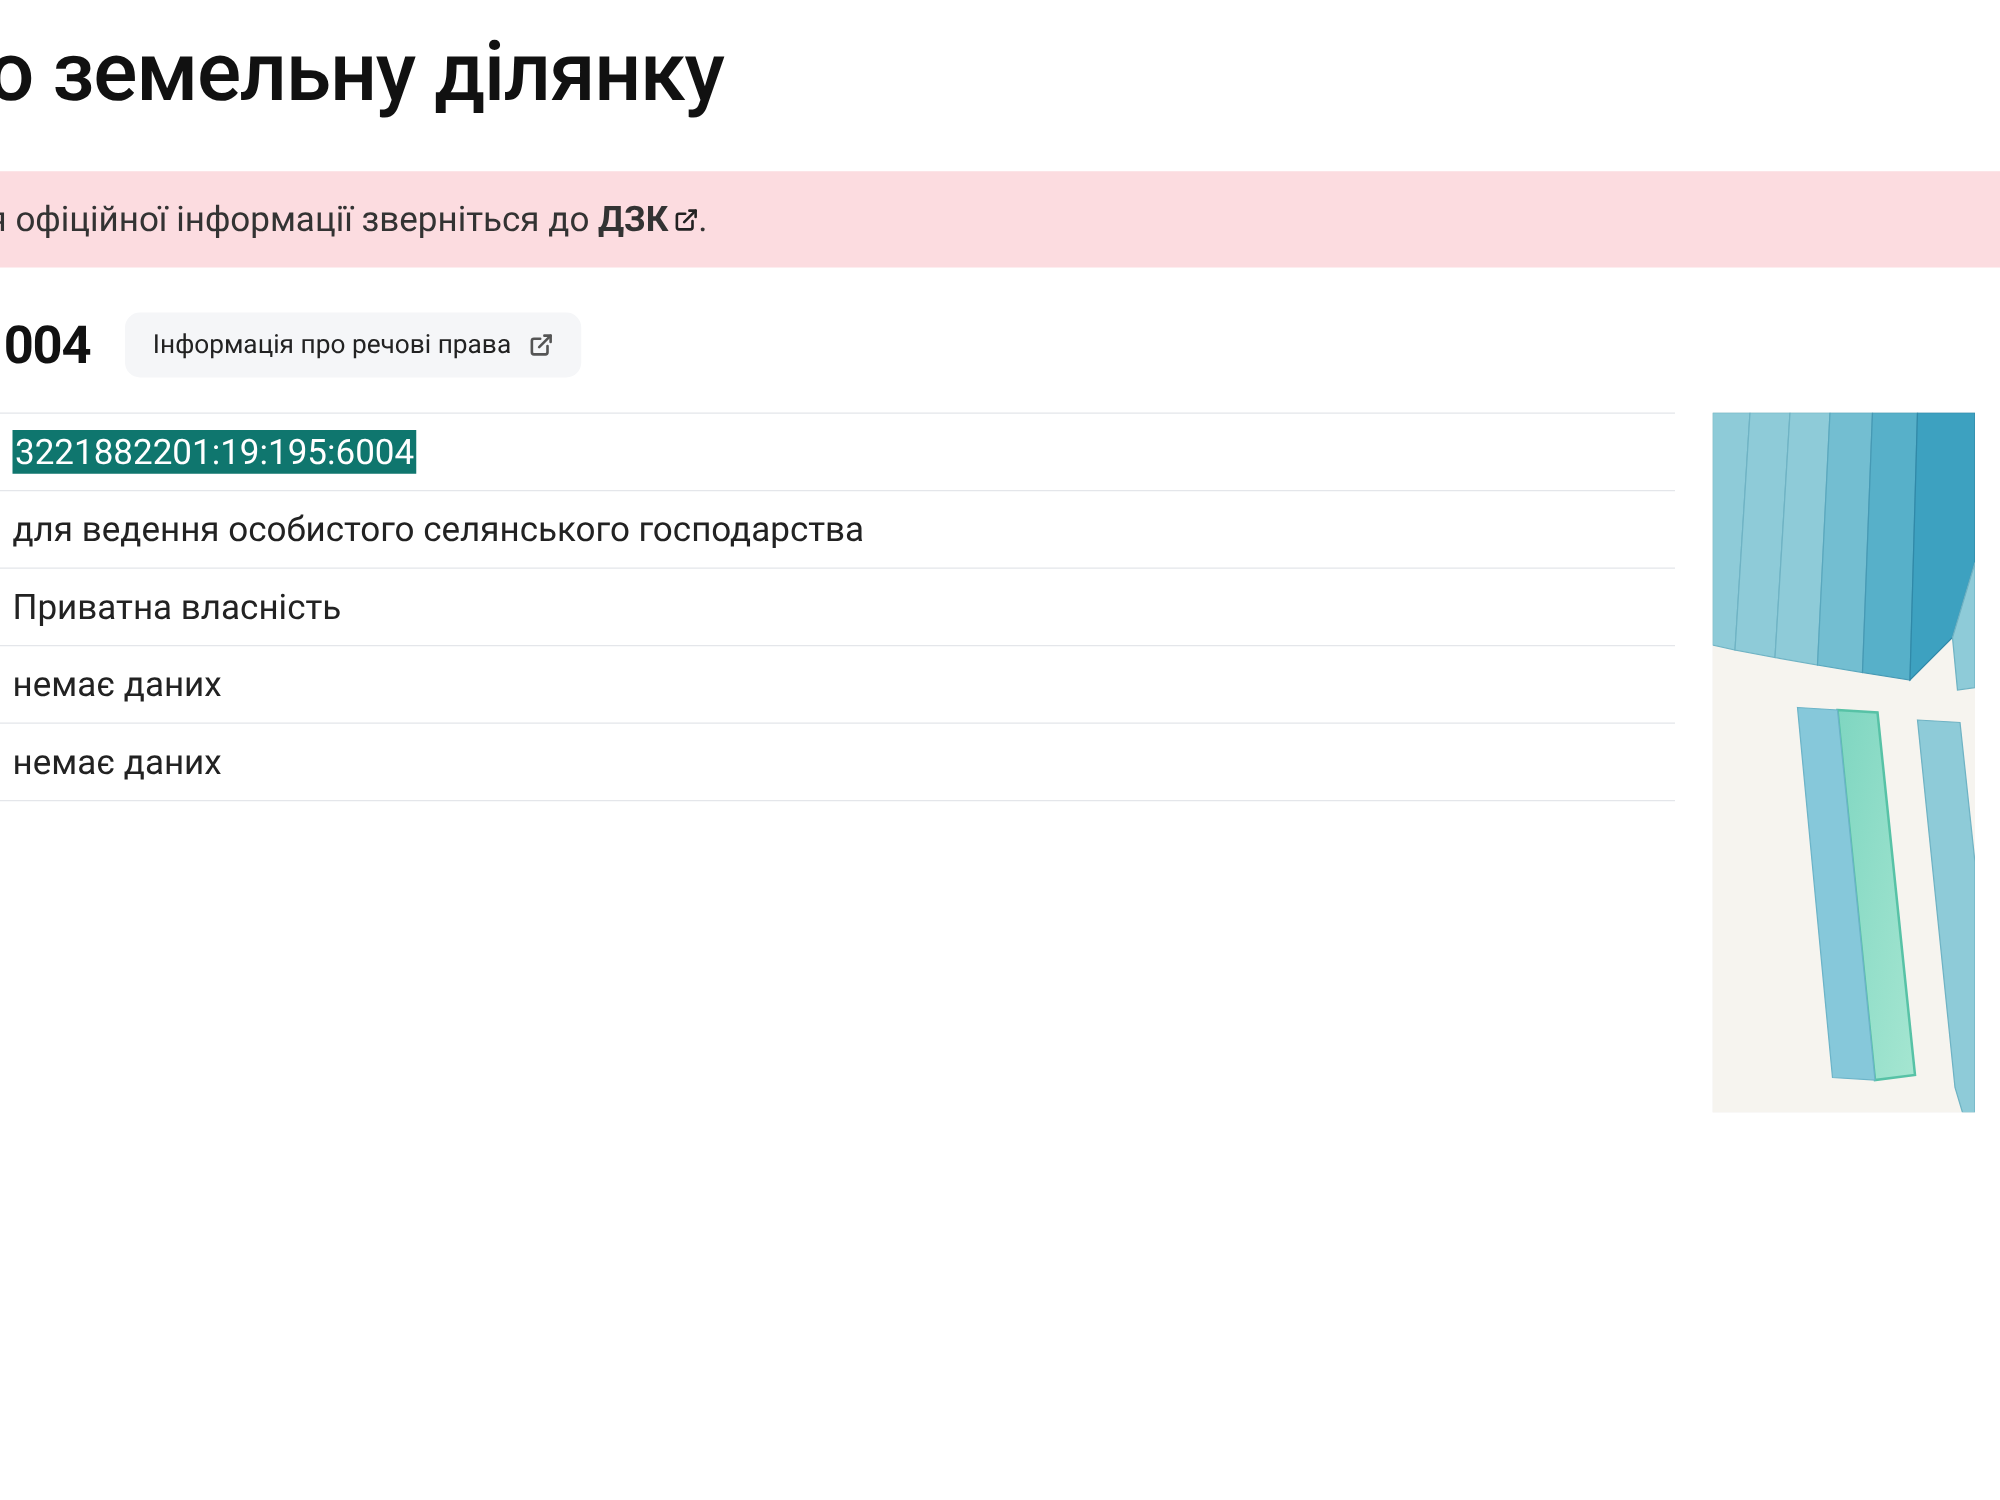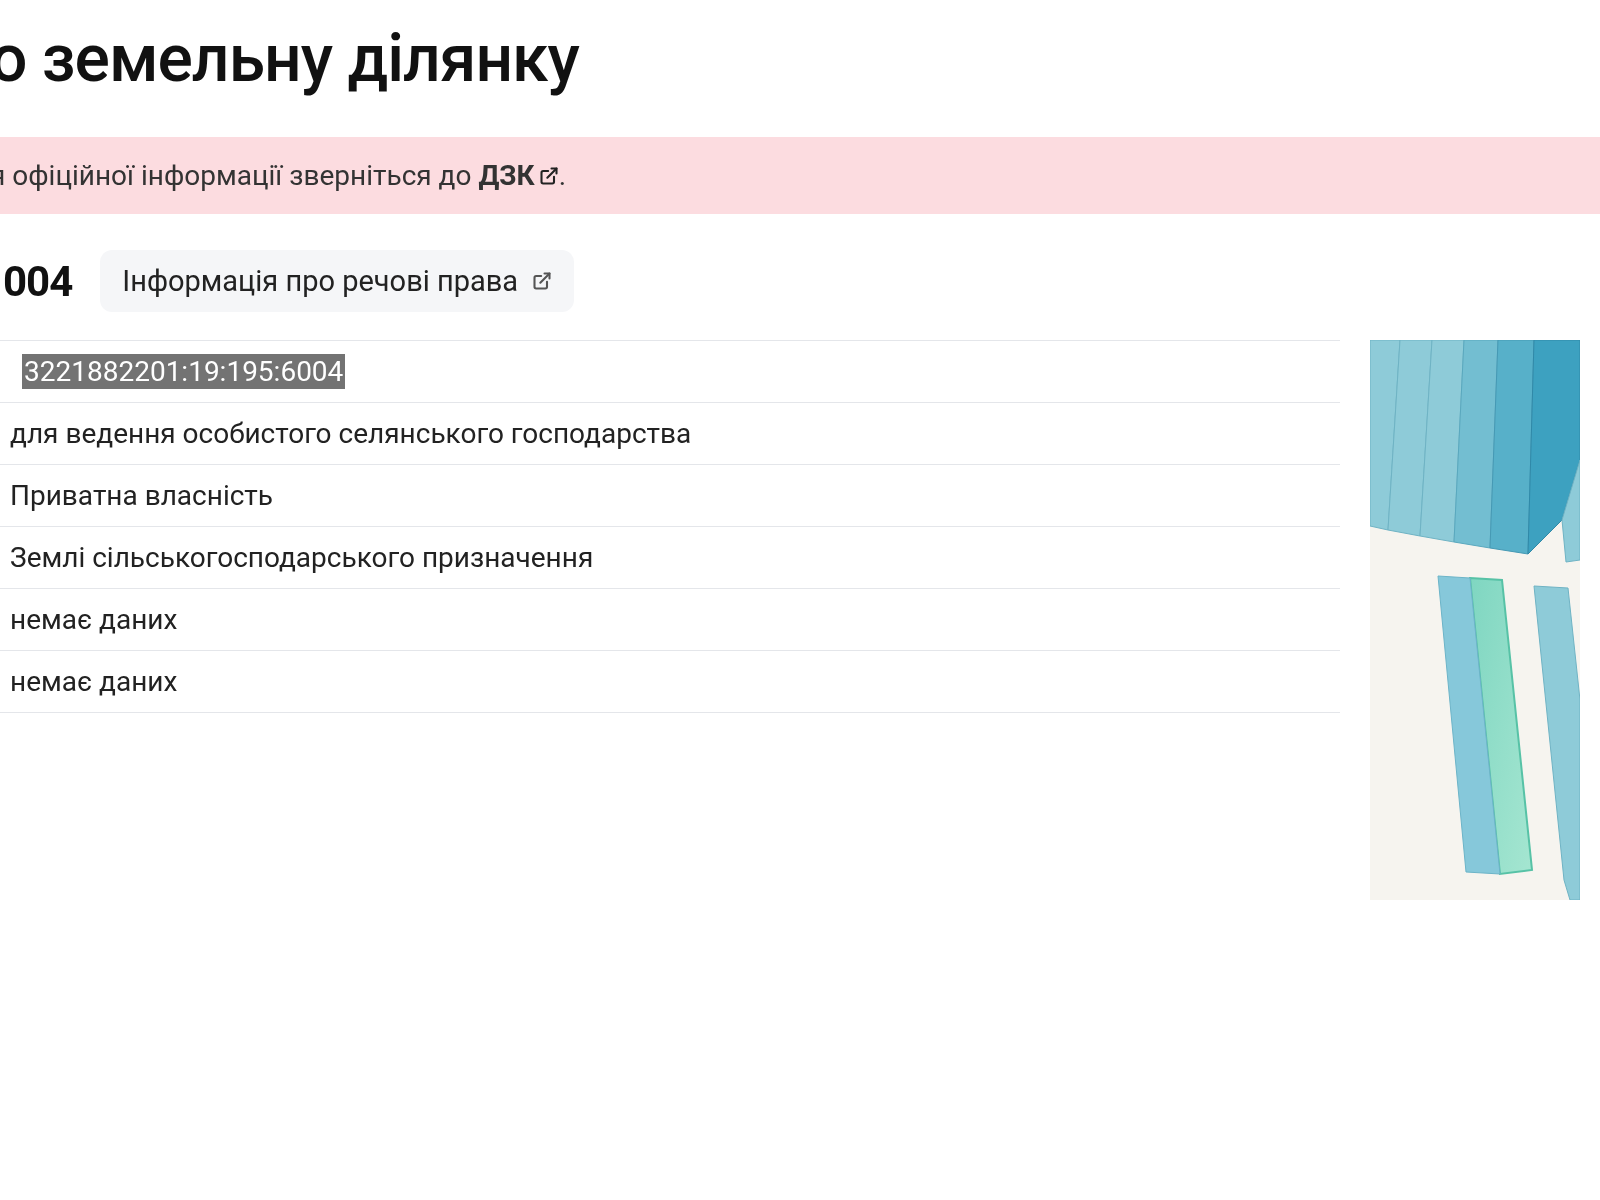--- a/index.html
+++ b/index.html
@@ -5,26 +5,26 @@
   * { box-sizing: border-box; margin: 0; padding: 0; }
   html, body { width: 1600px; height: 1200px; overflow: hidden; font-family: -apple-system, BlinkMacSystemFont, "Segoe UI", Roboto, Helvetica, Arial, sans-serif; color: #111; background: #fff; }
   .page { position: relative; width: 1600px; height: 1140px; }
   .title { font-size: 66px; font-weight: 500; letter-spacing: -1px; padding: 20px 0 40px 0; margin-left: -10px; }
   .notice { background: #fcdce0; color: #333; font-size: 28px; padding: 22px 10px 22px 0; margin-left: -10px; width: 1610px; }
   .notice b { font-weight: 700; }
   .ext-icon { display: inline-block; width: 20px; height: 20px; margin-left: 4px; vertical-align: -1px; }
   .ext-icon svg { display: block; }
   .head-row { display: flex; align-items: center; gap: 28px; margin-top: 36px; margin-bottom: 28px; margin-left: 13px; }
   .big-id { font-size: 42px; font-weight: 700; letter-spacing: -1px; margin-left: -10px; }
-  .chip { background: #f5f6f8; border-radius: 12px; padding: 14px 22px; font-size: 29px; color: #222; display: inline-flex; align-items: center; gap: 10px; cursor: pointer; }
+  .chip { background: #f5f6f8; border-radius: 12px; padding: 14px 22px; font-size: 21px; color: #222; display: inline-flex; align-items: center; gap: 10px; cursor: pointer; }
   .content-row { display: flex; align-items: flex-start; gap: 30px; }
   .table { width: 1340px; border-collapse: collapse; }
   .table td { padding: 14px 10px; font-size: 28px; color: #222; border-bottom: 1px solid #e4e6ea; }
   .table tr:first-child td { border-top: 1px solid #e4e6ea; }
-  .highlight { background: #737373; color: #fff; padding: 1px 2px; margin-left: 12px; }
+  .highlight { background: #0f766e; color: #fff; padding: 1px 2px; }
   .map { width: 210px; height: 560px; background: #f5f4f1; position: relative; overflow: hidden; }
   .map svg { position: absolute; inset: 0; }
 </style>
 </head>
 <body>
 
 <div class="page">
   <h1 class="title">о земельну ділянку</h1>
 
   <div class="notice">
@@ -55,23 +55,20 @@
           <tr>
             <td><span class="highlight">3221882201:19:195:6004</span></td>
           </tr>
       <tr>
             <td>для ведення особистого селянського господарства</td>
           </tr>
       <tr>
             <td>Приватна власність</td>
           </tr>
       <tr>
-            <td>Землі сільськогосподарського призначення</td>
-          </tr>
-      <tr>
             <td>немає даних</td>
           </tr>
       <tr>
             <td>немає даних</td>
           </tr>
     </tbody>
       </table>
 
     <div class="map">
       <svg viewBox="0 0 210 560" preserveAspectRatio="none">

